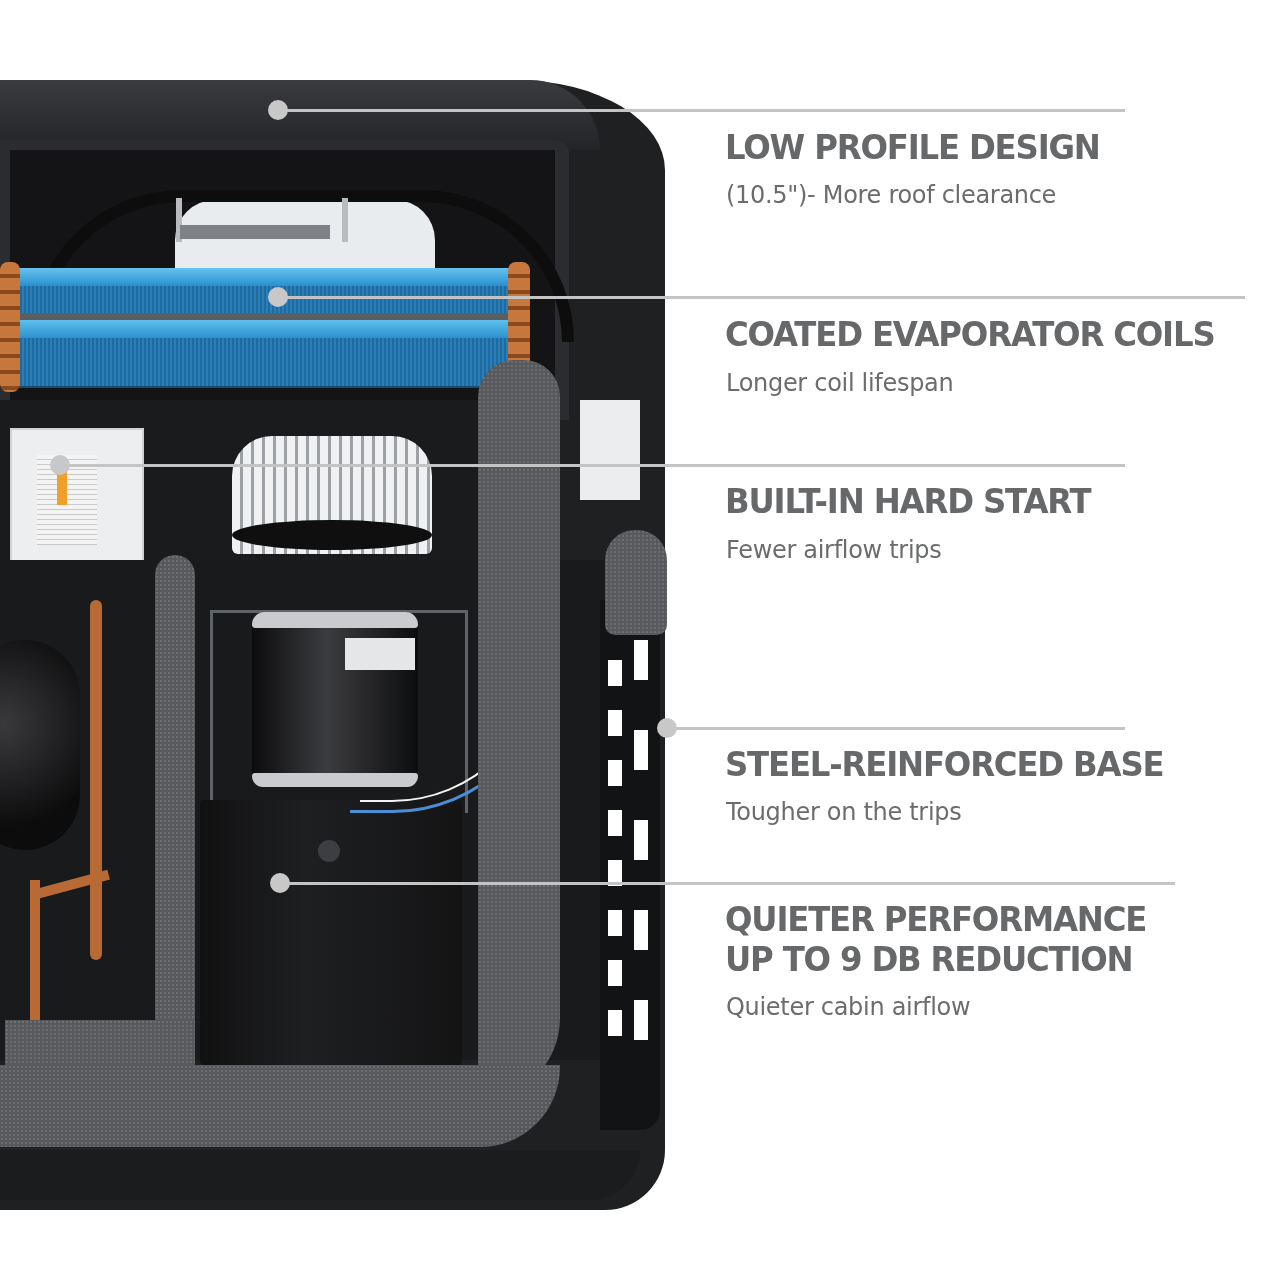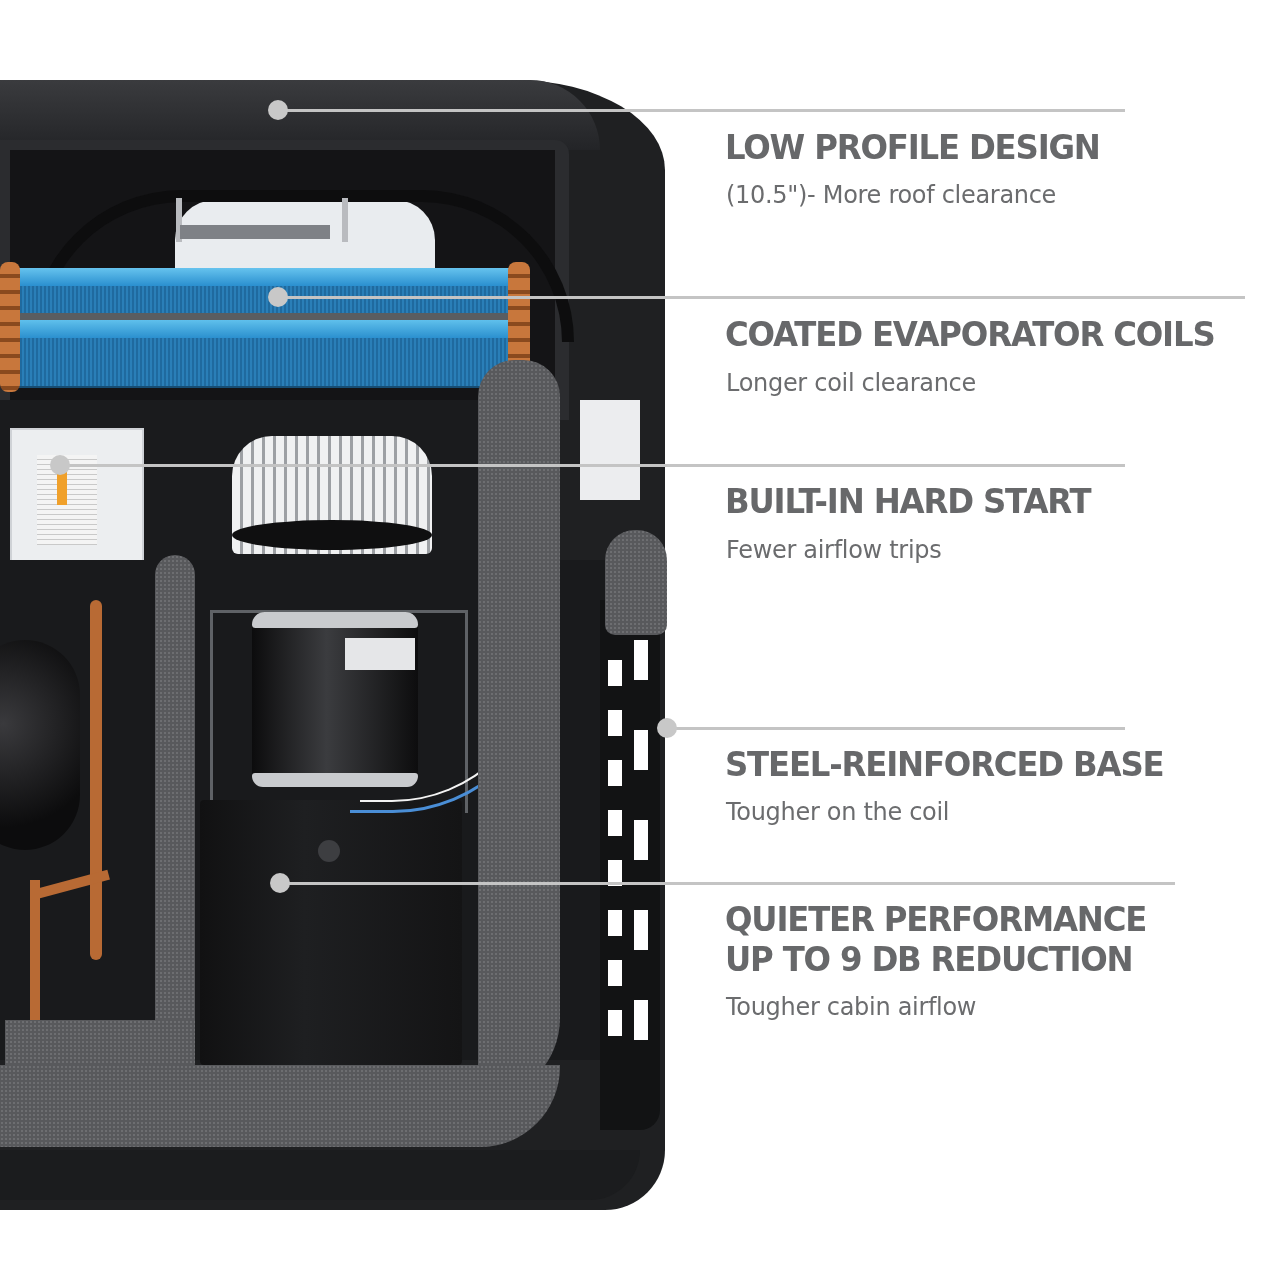--- a/index.html
+++ b/index.html
@@ -137,23 +137,23 @@
 <div class="callout-line" style="left:667px;top:727px;width:458px"></div>
 <div class="callout-dot" style="left:667px;top:728px"></div>
 
 <div class="callout-line" style="left:280px;top:882px;width:895px"></div>
 <div class="callout-dot" style="left:280px;top:883px"></div>
 
 <div class="feature-title" style="top:128px">LOW PROFILE DESIGN</div>
 <div class="feature-sub" style="top:180px">(10.5")- More roof clearance</div>
 
 <div class="feature-title" style="top:315px">COATED EVAPORATOR COILS</div>
-<div class="feature-sub" style="top:368px">Longer coil clearance</div>
+<div class="feature-sub" style="top:368px">Longer coil lifespan</div>
 
 <div class="feature-title" style="top:482px">BUILT-IN HARD START</div>
 <div class="feature-sub" style="top:535px">Fewer airflow trips</div>
 
 <div class="feature-title" style="top:745px">STEEL-REINFORCED BASE</div>
-<div class="feature-sub" style="top:797px">Tougher on the coil</div>
+<div class="feature-sub" style="top:797px">Tougher on the trips</div>
 
 <div class="feature-title" style="top:900px">QUIETER PERFORMANCE</div>
 <div class="feature-title" style="top:940px">UP TO 9 DB REDUCTION</div>
-<div class="feature-sub" style="top:992px">Tougher cabin airflow</div>
+<div class="feature-sub" style="top:992px">Quieter cabin airflow</div>
 
 </body></html>

